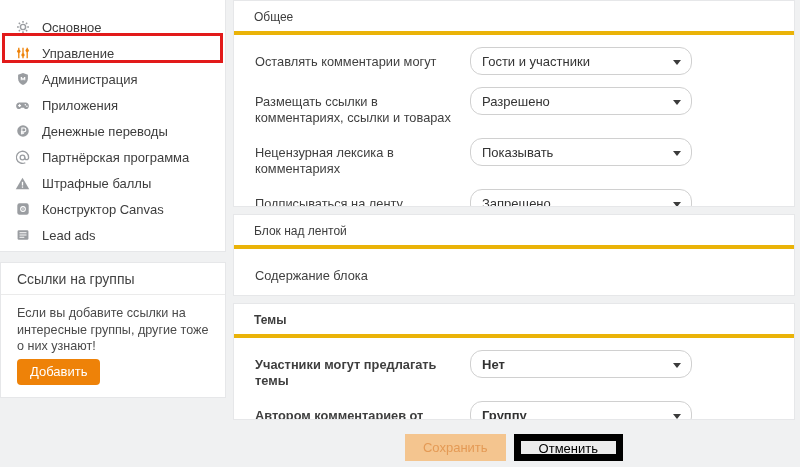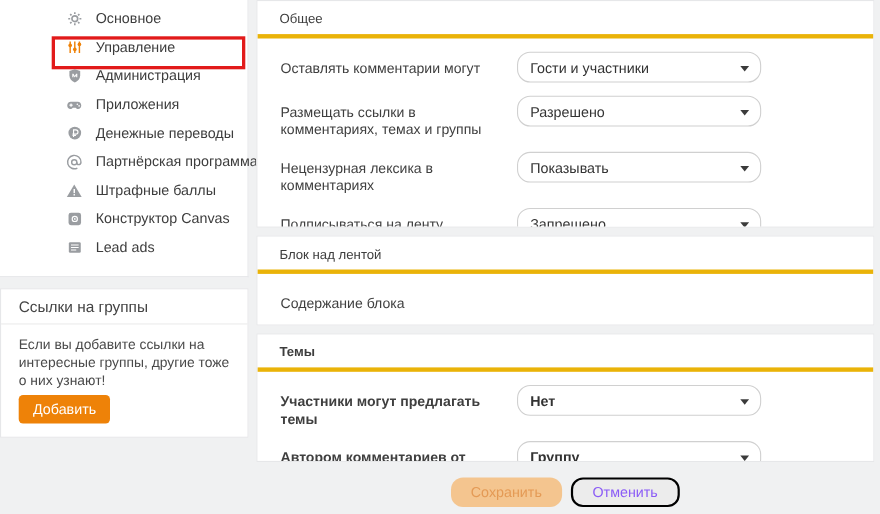--- a/index.html
+++ b/index.html
@@ -4,21 +4,21 @@
 <style>
   * { margin:0; padding:0; box-sizing:border-box; }
   html,body { width:800px; height:467px; overflow:hidden; }
   body { font-family:"Liberation Sans","DejaVu Sans",sans-serif; }
   .page { position:relative; width:800px; height:467px; background:#f0f1f2; color:#3d3d3d; font-size:13px; }
   .card { background:#fff; border:1px solid #e6e7e9; }
 
   
   .sidebar { position:absolute; left:0; top:0; width:226px; }
   .menu-card { border-left:none; border-top:none; padding:9px 0 8px; }
-  .menu-item { position:relative; display:flex; align-items:flex-start; height:26px; padding:0 14px; cursor:pointer;margin-left:45px; }
+  .menu-item { position:relative; display:flex; align-items:flex-end; height:26px; padding:0 14px; cursor:pointer; }
   .menu-item .ico { width:17px; height:16px; margin-right:11px; display:flex; align-items:center; justify-content:center; color:#9a9da1; flex:none; }
   .menu-item.active .ico { color:#ee8208; }
   .menu-item .mlbl { font-size:13px; color:#3d3d3d; white-space:nowrap; }
   .annotation { position:absolute; left:2px; right:2px; top:-2px; bottom:-2px; border:3px solid #e21a1a; pointer-events:none; }
 
   .links-card { margin-top:10px; }
   .links-title { padding:8px 16px; height:32px; border-bottom:1px solid #ebebeb; font-size:14px; color:#444; }
   .links-desc { margin:10px 16px 0; font-size:12.6px; line-height:16.5px; color:#4a4a4a; }
   .add-btn { display:inline-block; margin:4px 16px 12px; height:26px; line-height:26px; padding:0 13px; background:#ee8208; color:#fff; border:none; border-radius:4px; font-size:13px; font-family:inherit; cursor:pointer; }
 
@@ -26,23 +26,23 @@
   .main { position:absolute; left:233px; top:0; width:562px; }
   .section { overflow:hidden; margin-bottom:7px; }
   .sec-title { height:34px; padding:9px 20px; border-bottom:4px solid #eab308; font-size:12px; color:#3d3d3d; }
   .srow { display:flex; align-items:flex-start; margin:12px 20px 0; }
   .slbl { flex:0 0 212px; padding:7px 8px 0 1px; line-height:16px; font-size:12.8px; color:#3f3f3f; }
   .select { position:relative; flex:0 0 222px; height:28px; margin-left:4px; border:1px solid #d0d0d0; border-radius:12px; background:#fff; display:flex; align-items:center; padding:0 26px 0 11px; font-size:13px; color:#333; cursor:pointer; }
   .caret { position:absolute; right:10px; top:12px; width:0; height:0; border-left:4px solid transparent; border-right:4px solid transparent; border-top:5px solid #3b3b3b; }
   .sec1 { height:207px; } .sec2 { height:82px; } .sec3 { height:117px; margin-bottom:4px;font-weight:bold; }
 
   .footer { display:flex; justify-content:center; gap:8px; margin-top:14px; }
-  .btn { height:27px; padding:0 18px; border-radius:11px; font-size:13px; font-family:inherit; cursor:pointer; }
+  .btn { height:27px; padding:0 18px; border-radius:0; font-size:13px; font-family:inherit; cursor:pointer; }
   .btn-save { background:#f4c58f; border:none; color:#e49a55; }
-  .btn-cancel { background:#ececec; border:2px solid #000000; color:#8b5cf6; }
+  .btn-cancel { background:#ececec; border:7px solid #000000; color:#000000; }
 </style>
 </head>
 <body>
 
 <div class="page">
 
   <div class="sidebar">
     <div class="card menu-card">
 
       <div class="menu-item">
@@ -169,21 +169,21 @@
 
       <div class="srow">
         <div class="slbl">Оставлять комментарии могут</div>
         <div class="select">
           <span>Гости и участники</span>
           <span class="caret"></span>
         </div>
       </div>
 
       <div class="srow">
-        <div class="slbl">Размещать ссылки в комментариях, темах и группы</div>
+        <div class="slbl">Размещать ссылки в комментариях, ссылки и товарах</div>
         <div class="select">
           <span>Разрешено</span>
           <span class="caret"></span>
         </div>
       </div>
 
       <div class="srow">
         <div class="slbl">Нецензурная лексика в комментариях</div>
         <div class="select">
           <span>Показывать</span>

